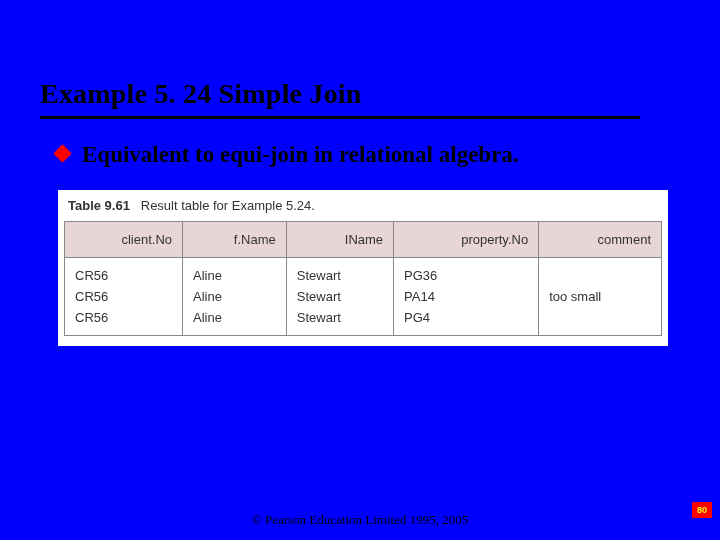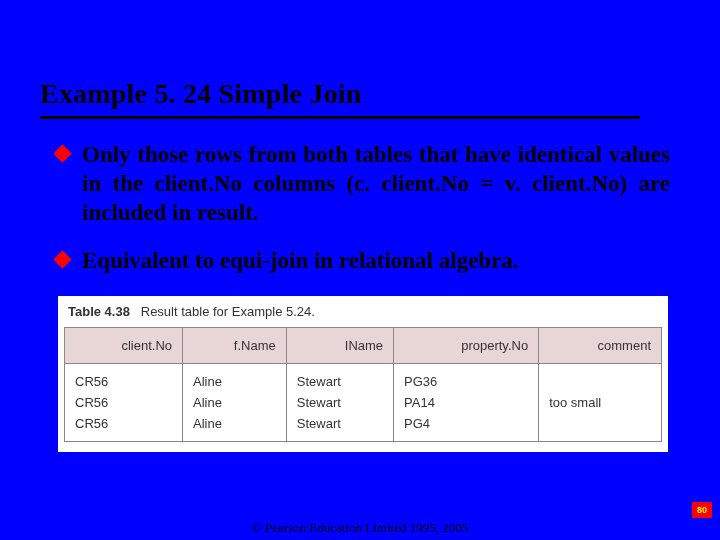--- a/index.html
+++ b/index.html
@@ -84,21 +84,21 @@
     padding: 3px 10px;
     border-left: 1px solid #888;
     border-right: 1px solid #888;
     border-top: none;
     border-bottom: none;
   }
   tbody tr:first-child td { padding-top: 10px; border-top: 1px solid #888; }
   tbody tr:last-child td { padding-bottom: 10px; border-bottom: 1px solid #888; }
   .footer {
     position: absolute;
-    bottom: 4px;
+    bottom: 12px;
     left: 0;
     width: 100%;
     text-align: center;
     color: #000;
     font-size: 13px;
   }
   .pagenum {
     position: absolute;
     right: 8px;
     bottom: 22px;
@@ -117,31 +117,27 @@
 <div class="slide">
 
   <div class="title-area">
     <div class="title">Example 5. 24  Simple Join</div>
     <div class="title-underline"></div>
   </div>
 
   <div class="bullets">
     <div class="bullet-item">
       <span class="diamond"></span>
-      <span>Only those rows from both tables that have identical values in the client.No columns (c. client.No = v. client.No) are included in result.</span>
-    </div>
-    <div class="bullet-item">
-      <span class="diamond"></span>
       <span>Equivalent to equi-join in relational algebra.</span>
     </div>
   </div>
 
   <div class="table-wrap">
     <div class="table-caption">
-      <b>Table 4.38</b>
+      <b>Table 9.61</b>
       &nbsp;&nbsp;<span>Result table for Example 5.24.</span>
     </div>
     <table>
       <thead>
         <tr>
           <th>client.No</th>
           <th>f.Name</th>
           <th>IName</th>
           <th>property.No</th>
           <th>comment</th>

